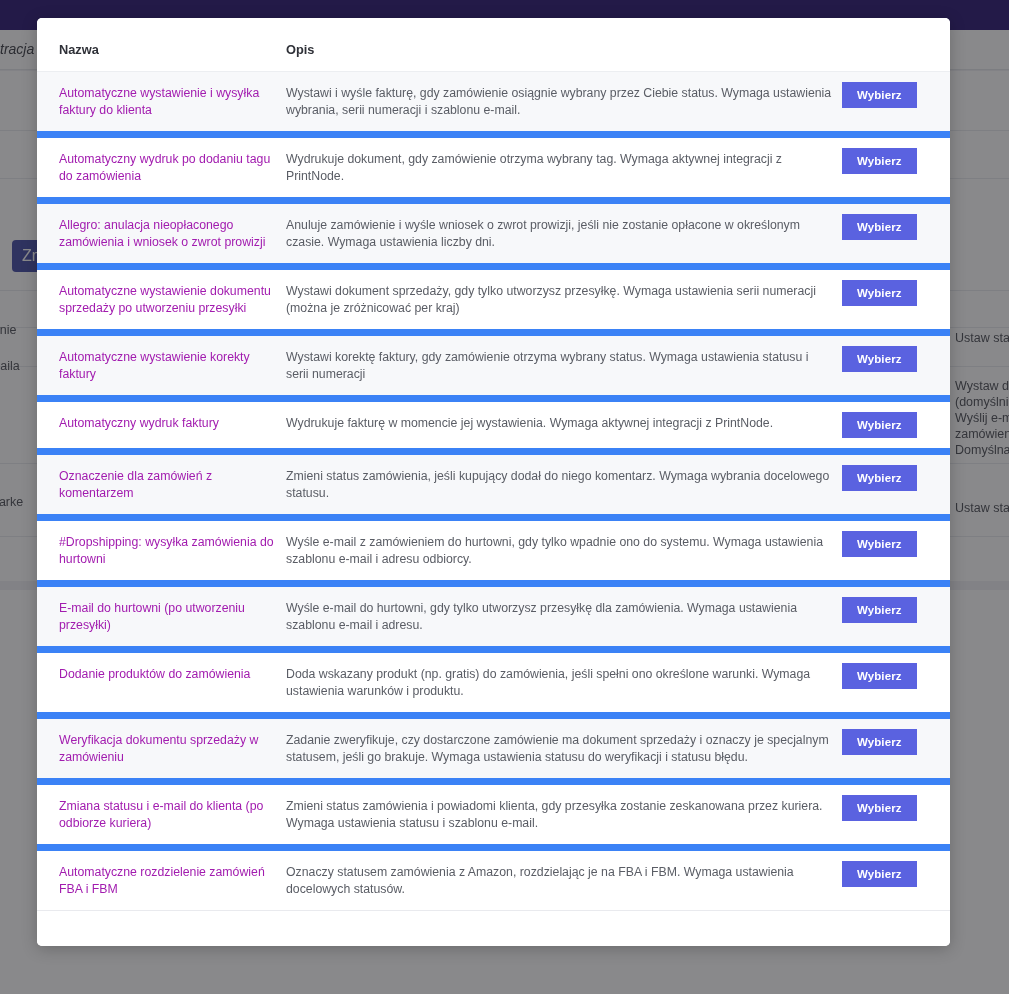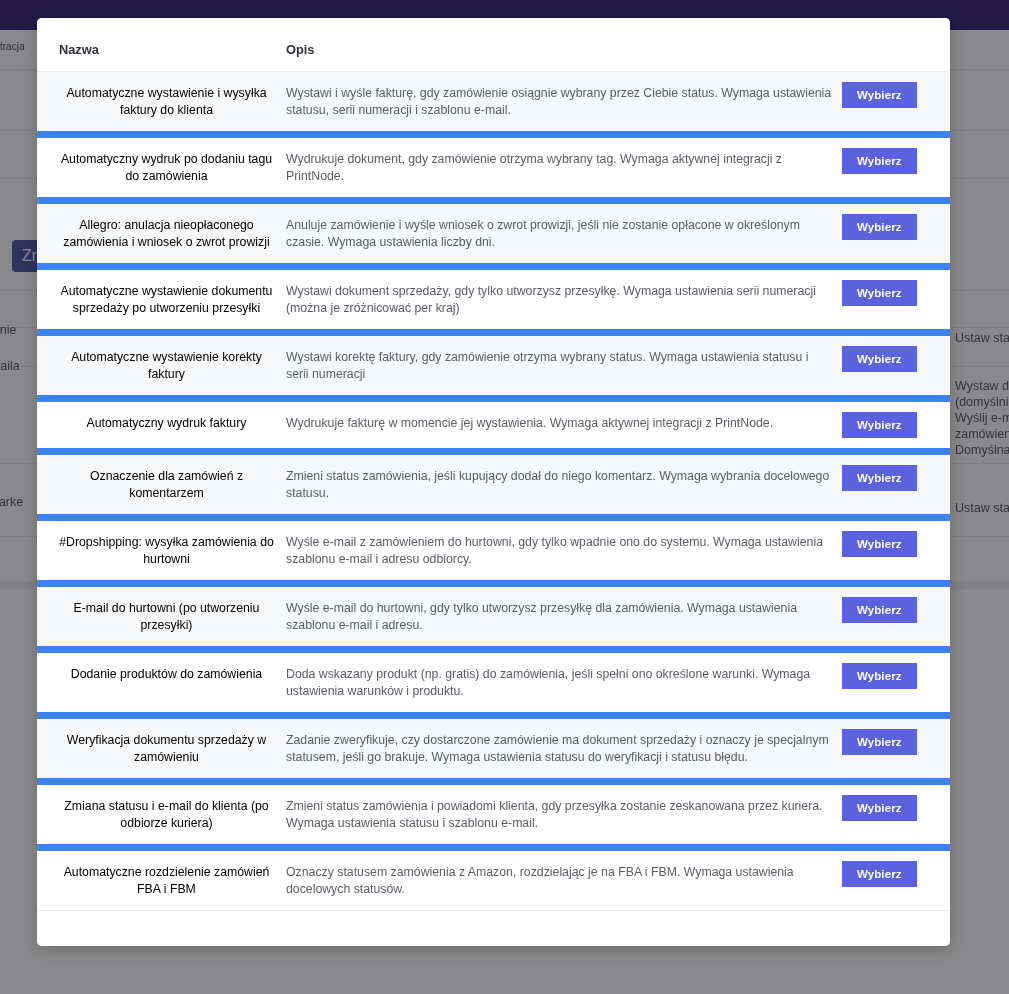--- a/index.html
+++ b/index.html
@@ -26,23 +26,24 @@
   .navstrip {
     position: absolute;
     top: 30px; left: 0; right: 0;
     height: 40px;
     background: #ffffff;
     border-bottom: 1px solid #e4e6eb;
   }
   .nav-label {
     position: absolute;
     top: 41px; left: 0;
-    font-size: 10px;
+    font-size: 14px;
     color: #44464d;
     white-space: nowrap;
+    font-style: italic;
   }
   .bg-panel {
     position: absolute;
     left: 0; right: 0;
     background: #ffffff;
   }
   .bg-panel.p1 { top: 71px; height: 510px; }
   .bg-panel.p2 { top: 590px; height: 404px; }
 
   .bg-row-line {
@@ -158,21 +159,21 @@
   table.evt th.c-act  { width: 108px; }
 
   table.evt td {
     font-size: 12.3px;
     color: #565961;
     vertical-align: top;
     padding: 13px 8px 13px 8px;
     line-height: 16.5px;
     border: none;
   }
-  table.evt td.c-name { padding-left: 22px; color: #000000; text-align: center; }
+  table.evt td.c-name { padding-left: 22px; color: #a21caf; }
   table.evt td.c-desc { padding-left: 4px; color: #5a5d65; }
   table.evt td.c-act  { padding: 10px 0 10px 0; text-align: left; }
 
   table.evt tbody tr.odd td { background: #f7f8fa; }
   table.evt tbody tr.even td { background: #ffffff; }
   table.evt tbody tr td { border-top: 7px solid #3b82f6; }
   table.evt tbody tr:first-child td { border-top: 1px solid #eceef1; }
 
   .pick-btn {
     display: inline-block;
@@ -233,21 +234,21 @@
       <thead>
         <tr>
           <th class="c-name">Nazwa</th>
           <th class="c-desc">Opis</th>
           <th class="c-act"></th>
         </tr>
       </thead>
       <tbody id="evt-body">
           <tr class="odd">
             <td class="c-name">Automatyczne wystawienie i wysyłka faktury do klienta</td>
-            <td class="c-desc">Wystawi i wyśle fakturę, gdy zamówienie osiągnie wybrany przez Ciebie status. Wymaga ustawienia statusu, serii numeracji i szablonu e-mail.</td>
+            <td class="c-desc">Wystawi i wyśle fakturę, gdy zamówienie osiągnie wybrany przez Ciebie status. Wymaga ustawienia wybrania, serii numeracji i szablonu e-mail.</td>
             <td class="c-act"><button class="pick-btn">Wybierz</button></td>
           </tr>
           <tr class="even">
             <td class="c-name">Automatyczny wydruk po dodaniu tagu do zamówienia</td>
             <td class="c-desc">Wydrukuje dokument, gdy zamówienie otrzyma wybrany tag. Wymaga aktywnej integracji z PrintNode.</td>
             <td class="c-act"><button class="pick-btn">Wybierz</button></td>
           </tr>
           <tr class="odd">
             <td class="c-name">Allegro: anulacja nieopłaconego zamówienia i wniosek o zwrot prowizji</td>
             <td class="c-desc">Anuluje zamówienie i wyśle wniosek o zwrot prowizji, jeśli nie zostanie opłacone w określonym czasie. Wymaga ustawienia liczby dni.</td>

